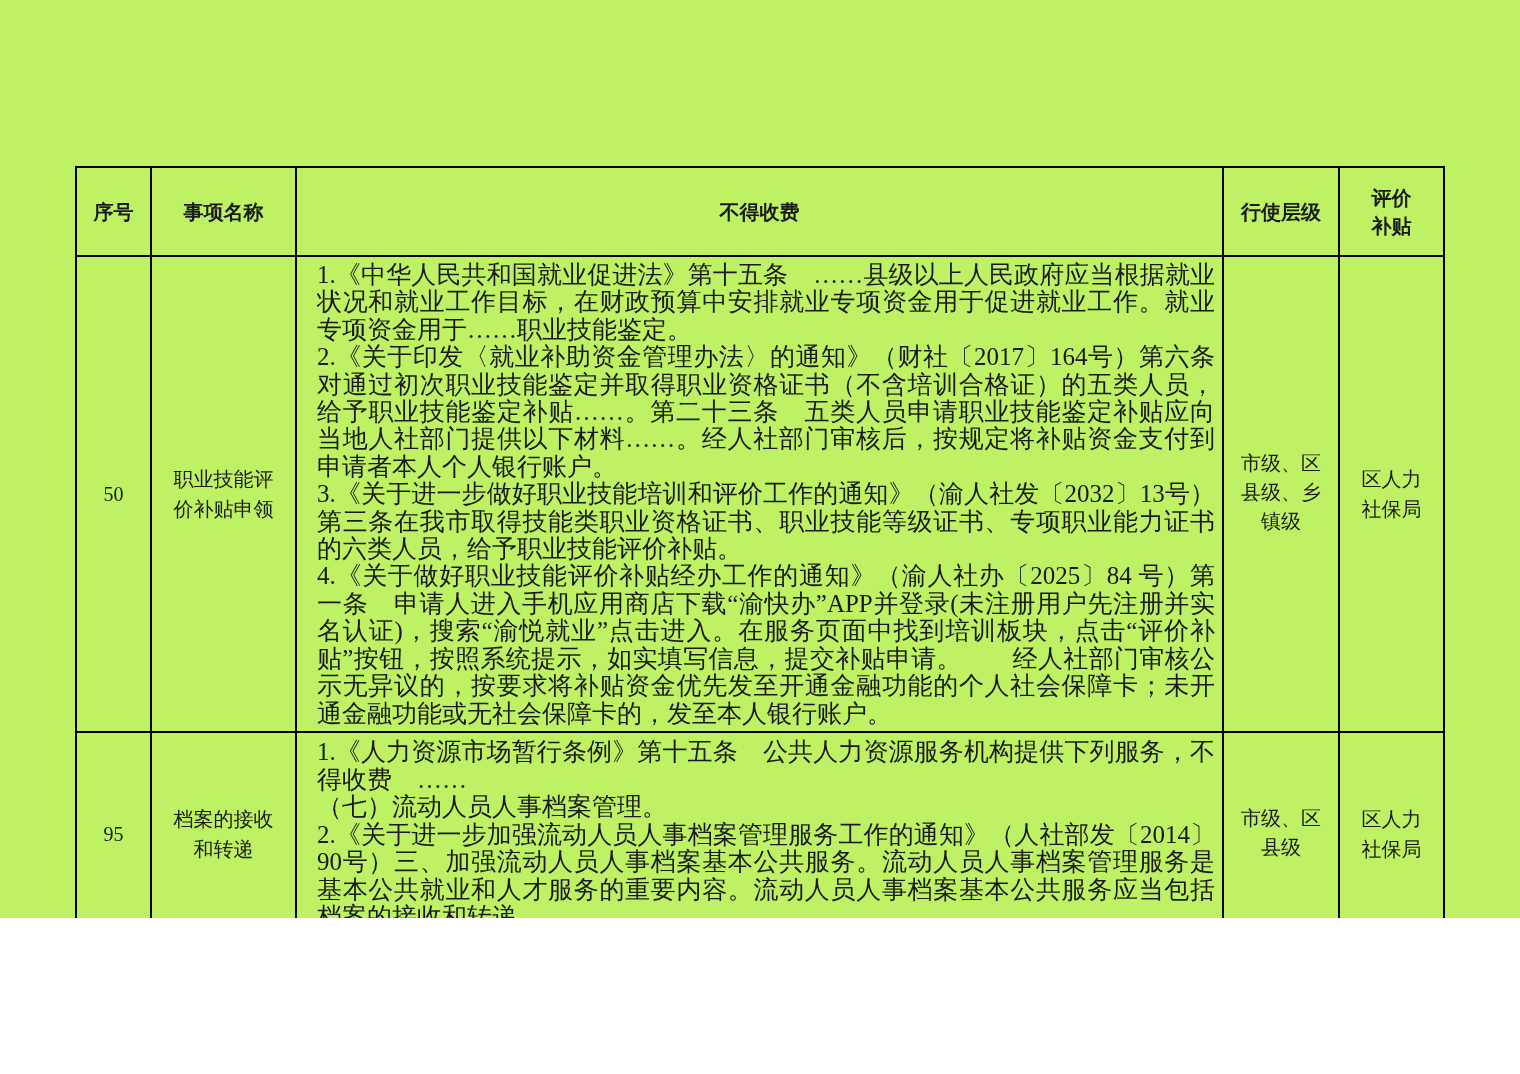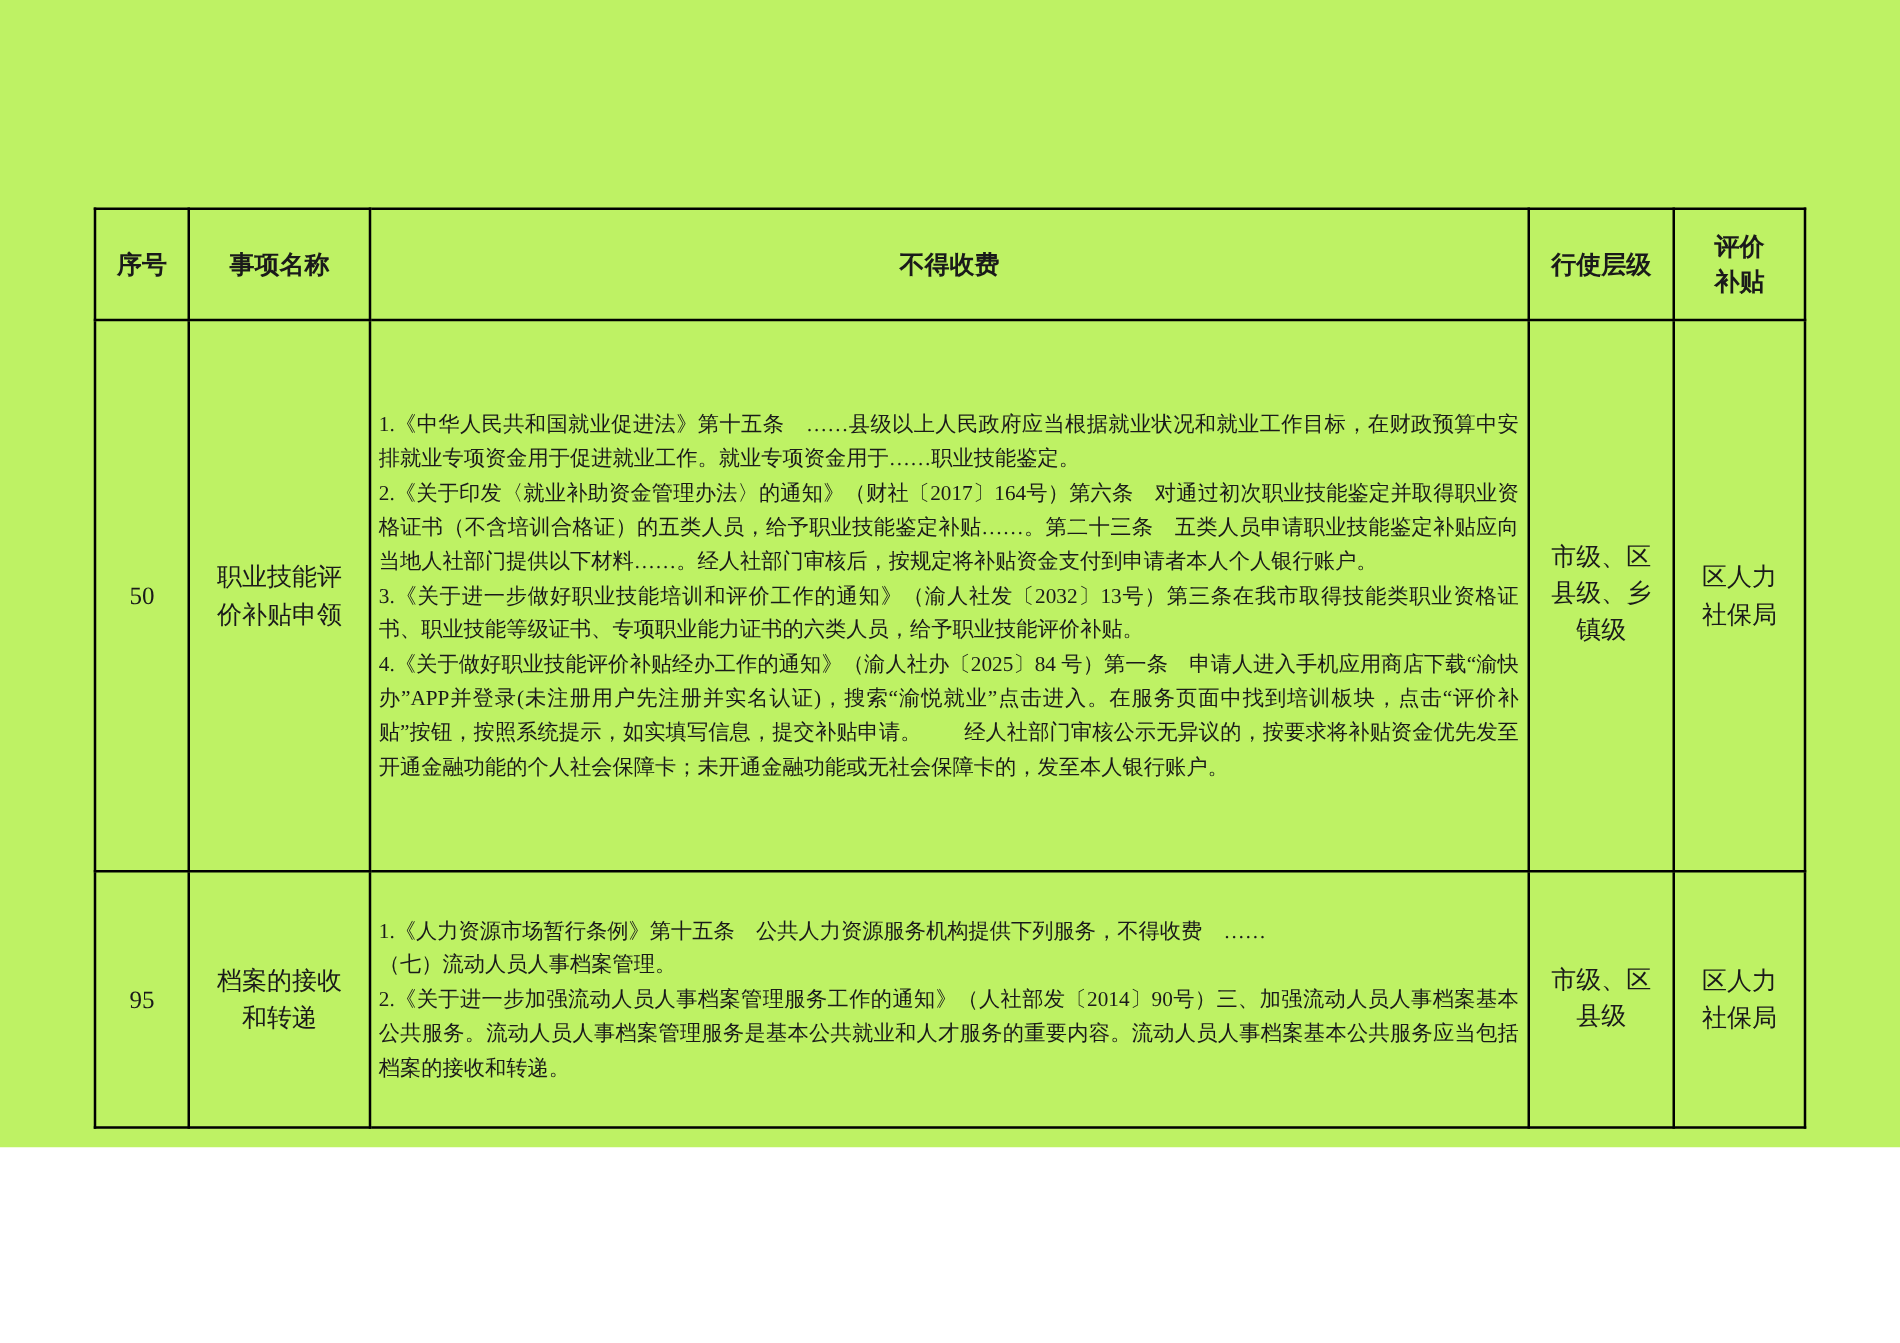--- a/index.html
+++ b/index.html
@@ -39,23 +39,23 @@
   .hdr-narrow { max-width: 46px; margin: 0 auto; }
   td.cell-no, td.cell-name, td.cell-level, td.cell-dept {
     text-align: center;
     font-size: 20px;
     line-height: 30px;
   }
   td.cell-name { padding: 0 12px; font-family: Liberation Serif, serif; }
   td.cell-level { padding: 0 13px; line-height: 29px; font-family: Liberation Mono, monospace; }
   td.cell-dept  { padding: 0 12px; }
   td.cell-basis {
-    font-size: 17px;
+    font-size: 25px;
     line-height: 27.4px;
-    padding: 4px 7px 4px 6px;
+    padding: 4px 7px 4px 20px;
   }
   td.cell-basis .para {
     margin: 0;
     text-align: justify;
     word-break: break-all;
   }
 </style>
 </head>
 <body>
 

